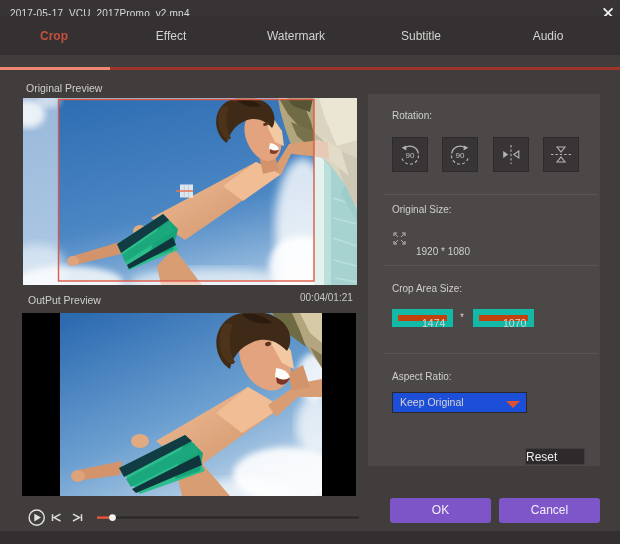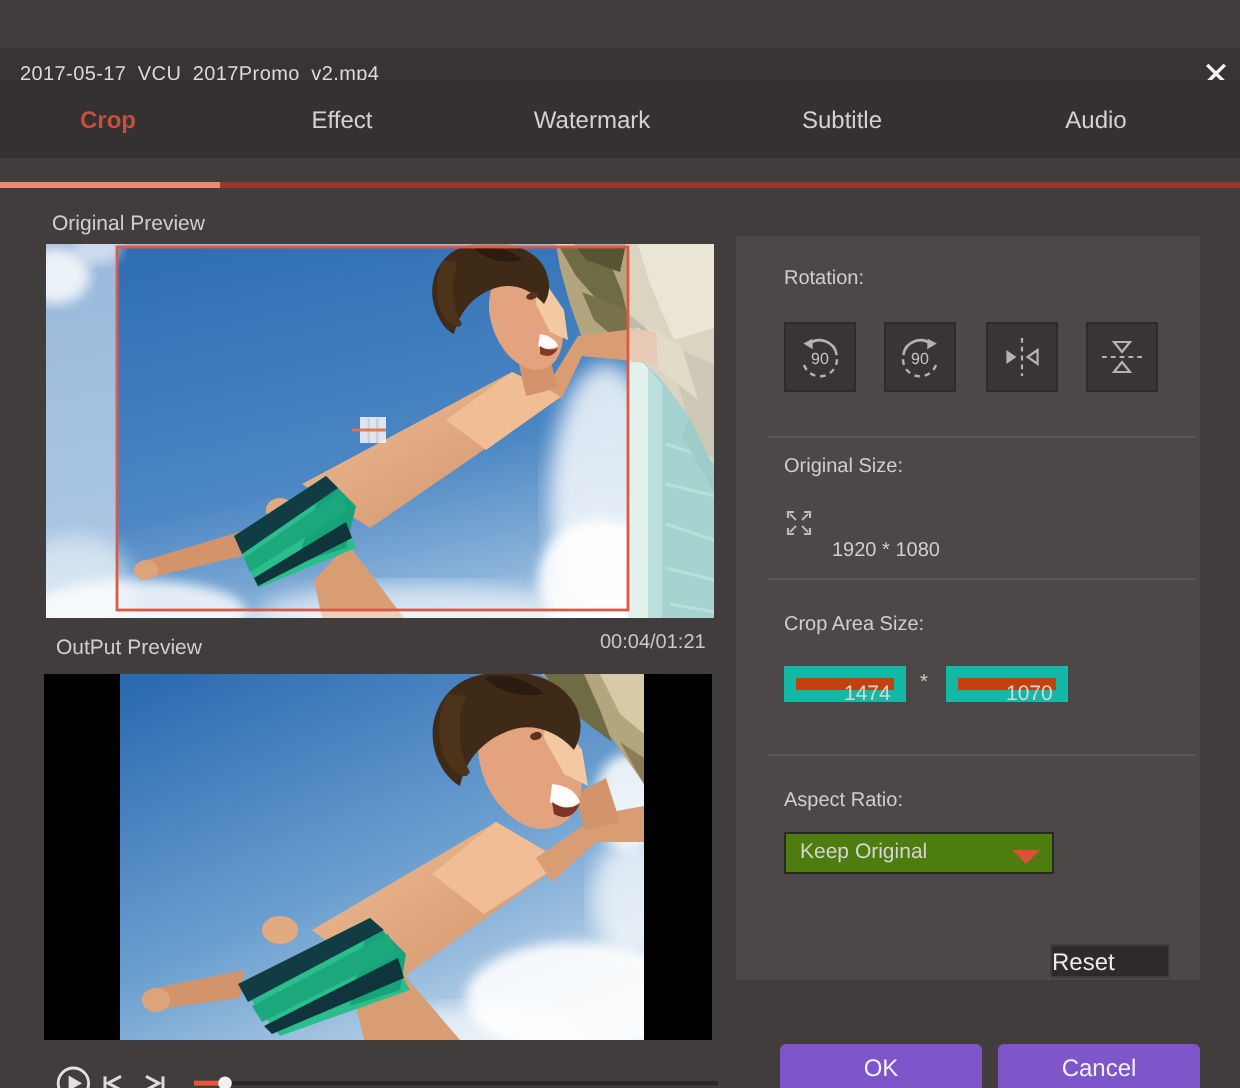--- a/index.html
+++ b/index.html
@@ -1,38 +1,38 @@
 <!DOCTYPE html>
 <html><head>
 <meta charset="utf-8">
 <style>
   * { margin:0; padding:0; box-sizing:border-box; }
   html,body { width:620px; height:544px; overflow:hidden; background:#413d3c;
     font-family:"Liberation Sans", sans-serif; }
-  #win { position:relative; width:620px; height:388px; background:#413d3c;margin-top:24px; }
+  #win { position:relative; width:620px; height:388px; background:#413d3c; }
   #titlebar { position:absolute; left:0; top:0; width:620px; height:28px; background:#383435; }
   #title { position:absolute; left:10px; top:8px; font-size:10px; color:#dadada; letter-spacing:0.2px; }
   #closex { position:absolute; left:598px; top:4px; width:20px; height:20px; color:#f2f2f2; font-size:17px; line-height:20px; text-align:center; }
   #tabbar { position:absolute; left:0; top:16px; width:620px; height:39px; background:#353132; }
   .tab { position:absolute; top:13px; font-size:12px; color:#d4d2d1; transform:translateX(-50%); }
   .tab.active { color:#c5503b; font-weight:bold; }
   #underline-dark { position:absolute; left:0; top:67px; width:620px; height:3px; background:#9e352b; }
   #underline-lite { position:absolute; left:0; top:67px; width:110px; height:3px; background:#ef8871; }
   #lbl-orig { position:absolute; left:26px; top:82px; font-size:10.5px; color:#cfcecd; }
   #lbl-out  { position:absolute; left:28px; top:294px; font-size:10.5px; color:#cfcecd; }
   #timestamp{ position:absolute; left:300px; top:292px; font-size:10px; color:#c9c8c7; }
   #origprev { position:absolute; left:23px; top:98px; width:334px; height:187px; }
   #outblack { position:absolute; left:22px; top:313px; width:334px; height:183px; background:#000; }
   #outprev  { position:absolute; left:60px; top:313px; width:262px; height:183px; }
   #panel { position:absolute; left:368px; top:94px; width:232px; height:372px; background:#4c4847; }
   .plabel { position:absolute; left:24px; font-size:10px; color:#d0cfce; }
   .sep { position:absolute; left:16px; width:214px; height:1px; background:#5a5655; }
   .rotbtn { position:absolute; top:43px; width:36px; height:35px; background:#393536; border:1px solid #2e2b2c; }
   .inp { position:absolute; width:61px; height:18px; background:#c2410c; border:6px solid #14b8a6; color:#d6d5d4; font-size:10.5px; line-height:16px; padding-left:24px; }
-  #dropdown { position:absolute; left:24px; top:298px; width:135px; height:21px; background:#4d7c0f; border:1px solid #2a2728; color:#d5d4d3; font-size:10.5px; line-height:19px; padding-left:7px; }
+  #dropdown { position:absolute; left:24px; top:298px; width:135px; height:21px; background:#1d4ed8; border:1px solid #2a2728; color:#d5d4d3; font-size:10.5px; line-height:19px; padding-left:7px; }
   #ddarrow { position:absolute; left:113px; top:8px; width:0; height:0; border-left:7px solid transparent; border-right:7px solid transparent; border-top:7px solid #dd5038; }
   #reset { position:absolute; left:157px; top:354px; width:60px; height:17px; background:#2e2a2b; border:1px solid #413d3e; color:#eceaea; font-size:12px; text-align:left; line-height:16px; }
   .bigbtn { position:absolute; top:498px; width:101px; height:25px; background:#7d55c8; border-radius:3px; color:#f2f0f7; font-size:12px; text-align:center; line-height:25px; }
   #okbtn { left:390px; }
   #cancelbtn { left:499px; background:#7e56c9; }
   #bottomstrip { position:absolute; left:0; top:531px; width:620px; height:13px; background:#332f30; }
   #controls { position:absolute; left:0; top:505px; width:370px; height:26px; }
 </style>
 </head>
 <body>

